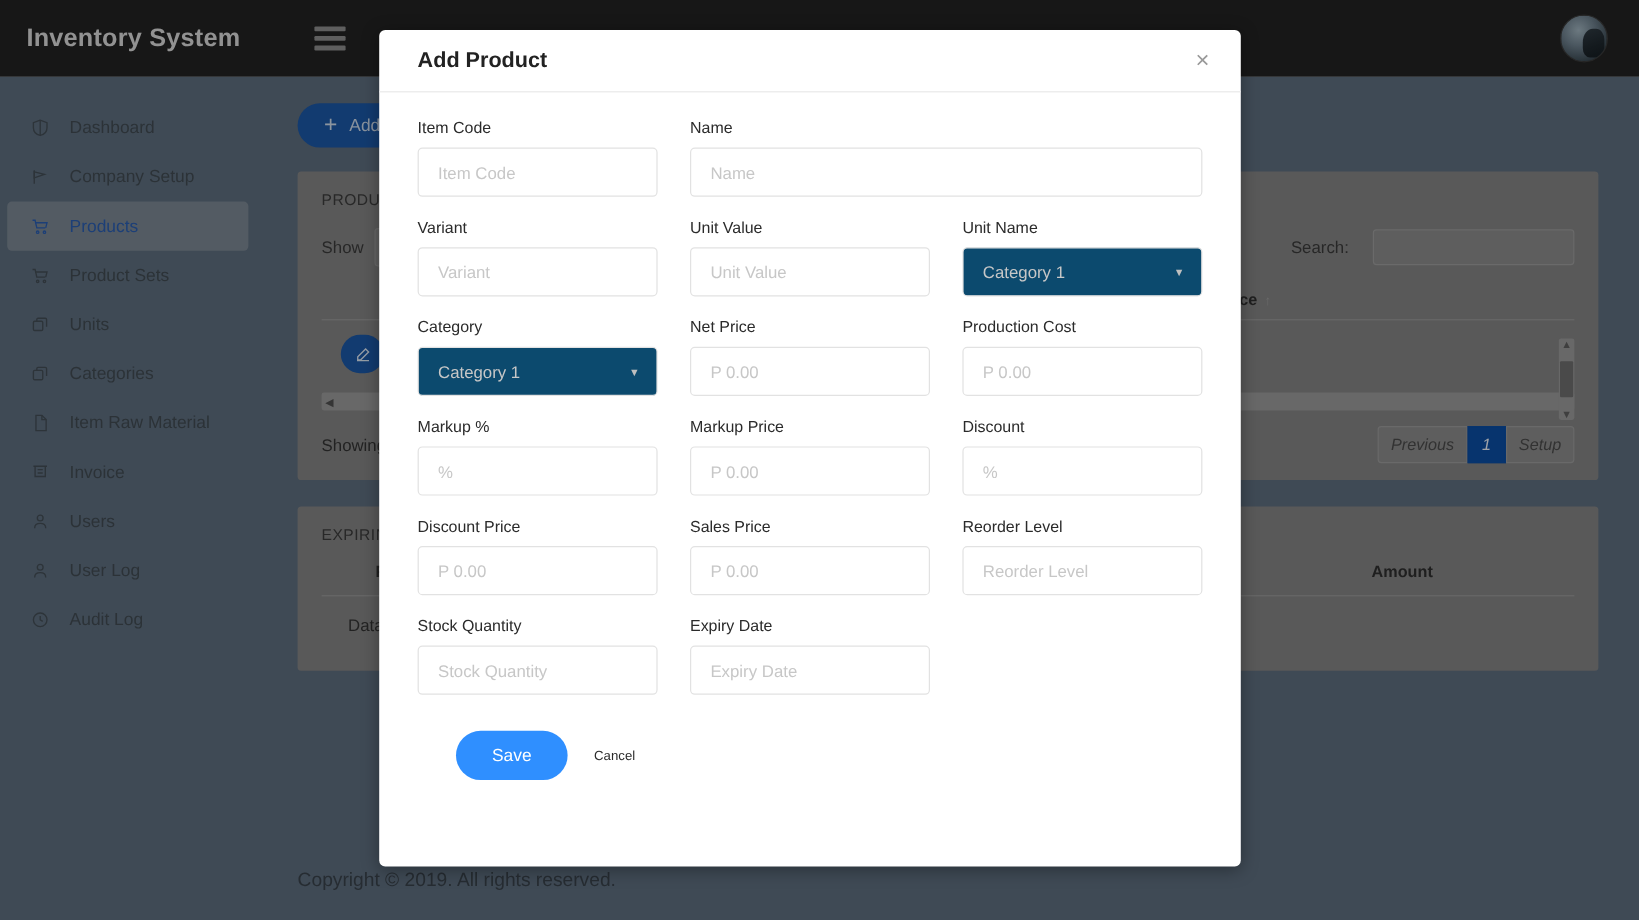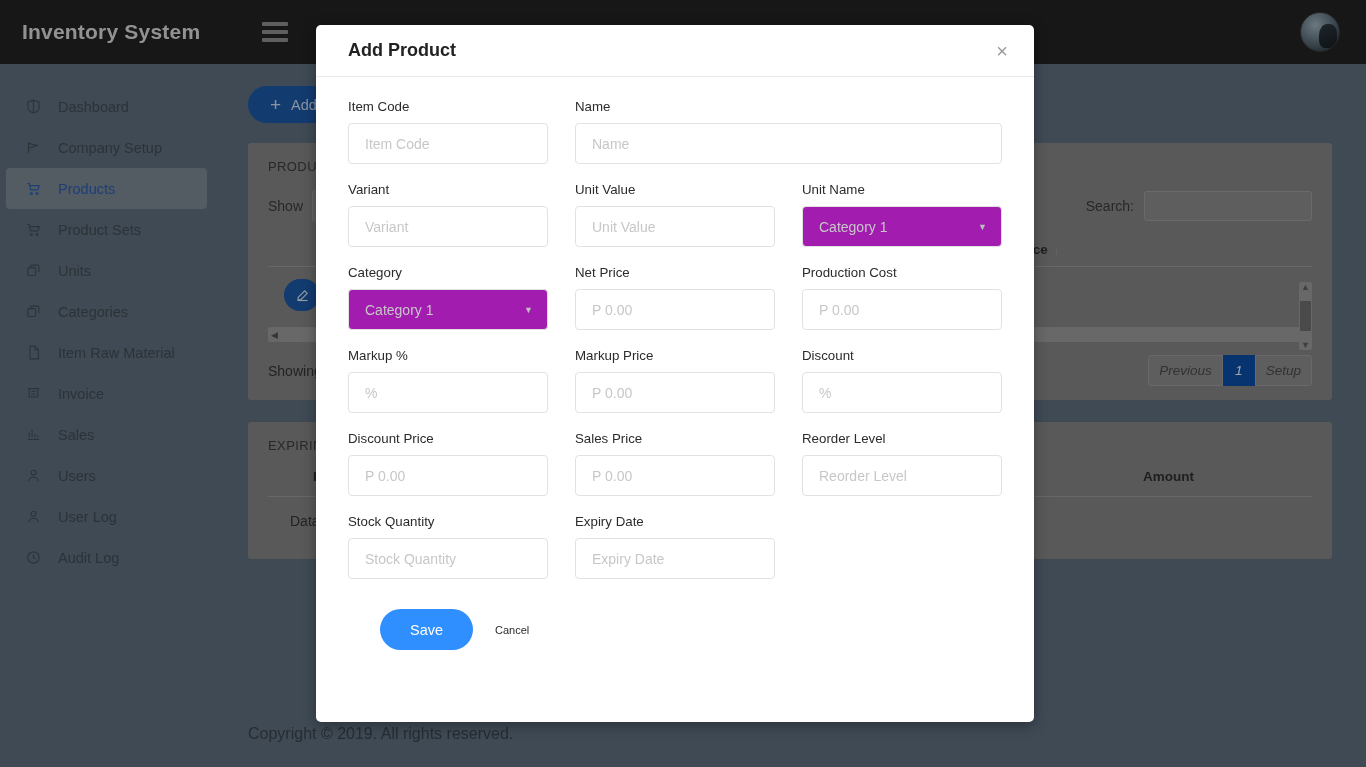--- a/index.html
+++ b/index.html
@@ -78,21 +78,21 @@
   .card-title { font-size: 13px; letter-spacing: .4px; color:#3b3b3b; }
   .card-row {
     display: flex; align-items: center; justify-content: space-between;
     margin-top: 16px;
   }
   .show-grp { display: flex; align-items: center; gap: 9px; font-size: 14px; }
   .show-sel {
     width: 76px; height: 32px; background: #8e8e8e;
     border: 1px solid #9b9b9b; border-radius: 3px;
   }
-  .search-grp { display: flex; align-items: center; gap: 10px; font-size: 14px; }
+  .search-grp { display: flex; align-items: center; gap: 20px; font-size: 14px; }
   .search-inp {
     width: 168px; height: 30px; background: #8b8b8b;
     border: 1px solid #9c9c9c; border-radius: 3px;
   }
 
   .tbl-wrap { margin-top: 20px; position: relative; }
   .tbl-head {
     display: flex; border-bottom: 1px solid #9a9a9a;
     padding-bottom: 9px;
   }
@@ -176,21 +176,21 @@
   }
   .finput {
     height: 41px; border: 1px solid #e2e2e2; border-radius: 4px;
     padding: 0 16px; font-size: 14px; color: #444;
     font-family: "Liberation Sans", sans-serif; background: #fff; width: 100%;
   }
   .finput::placeholder { color: #c7c7c7; }
   .fselect {
     height: 41px; border: 1px solid #e2e2e2; border-radius: 4px;
     display: flex; align-items: center; justify-content: space-between;
-    padding: 0 14px 0 16px; font-size: 14px; color: #c7c7c7; background: #a21caf;
+    padding: 0 14px 0 16px; font-size: 14px; color: #c7c7c7; background: #0c4a6e;
   }
   .caret { font-size: 9px; color: #bfbfbf; }
 
   .modal-actions {
     display: flex; align-items: center; gap: 14px;
     padding: 12px 32px 0 32px;
   }
   .btn-save {
     background: #2f8fff; color: #fff; border: none;
     border-radius: 21px; height: 41px; padding: 0 30px;
@@ -292,32 +292,20 @@
         <div class="nav-item">
           <span class="nav-ico">
               <svg width="17" height="17" viewBox="0 0 24 24" fill="none" stroke="#434d55" stroke-width="1.6">
                 <path d="M4 5h16"></path>
                 <path d="M6 5v12h12V5"></path>
                 <path d="M9 9h6"></path>
                 <path d="M9 13h6"></path>
               </svg>
             </span>
           <span>Invoice</span>
-        </div>
-        <div class="nav-item">
-          <span class="nav-ico">
-              <svg width="17" height="17" viewBox="0 0 24 24" fill="none" stroke="#434d55" stroke-width="1.6">
-                <path d="M4 19h16"></path>
-                <path d="M6 16V9"></path>
-                <path d="M10 16V5"></path>
-                <path d="M14 16v-5"></path>
-                <path d="M18 16v-3"></path>
-              </svg>
-            </span>
-          <span>Sales</span>
         </div>
         <div class="nav-item">
           <span class="nav-ico">
               <svg width="17" height="17" viewBox="0 0 24 24" fill="none" stroke="#434d55" stroke-width="1.6">
                 <circle cx="12" cy="8" r="3.4"></circle>
                 <path d="M5.5 20c0-3.6 2.9-5.6 6.5-5.6s6.5 2 6.5 5.6"></path>
               </svg>
             </span>
           <span>Users</span>
         </div>

